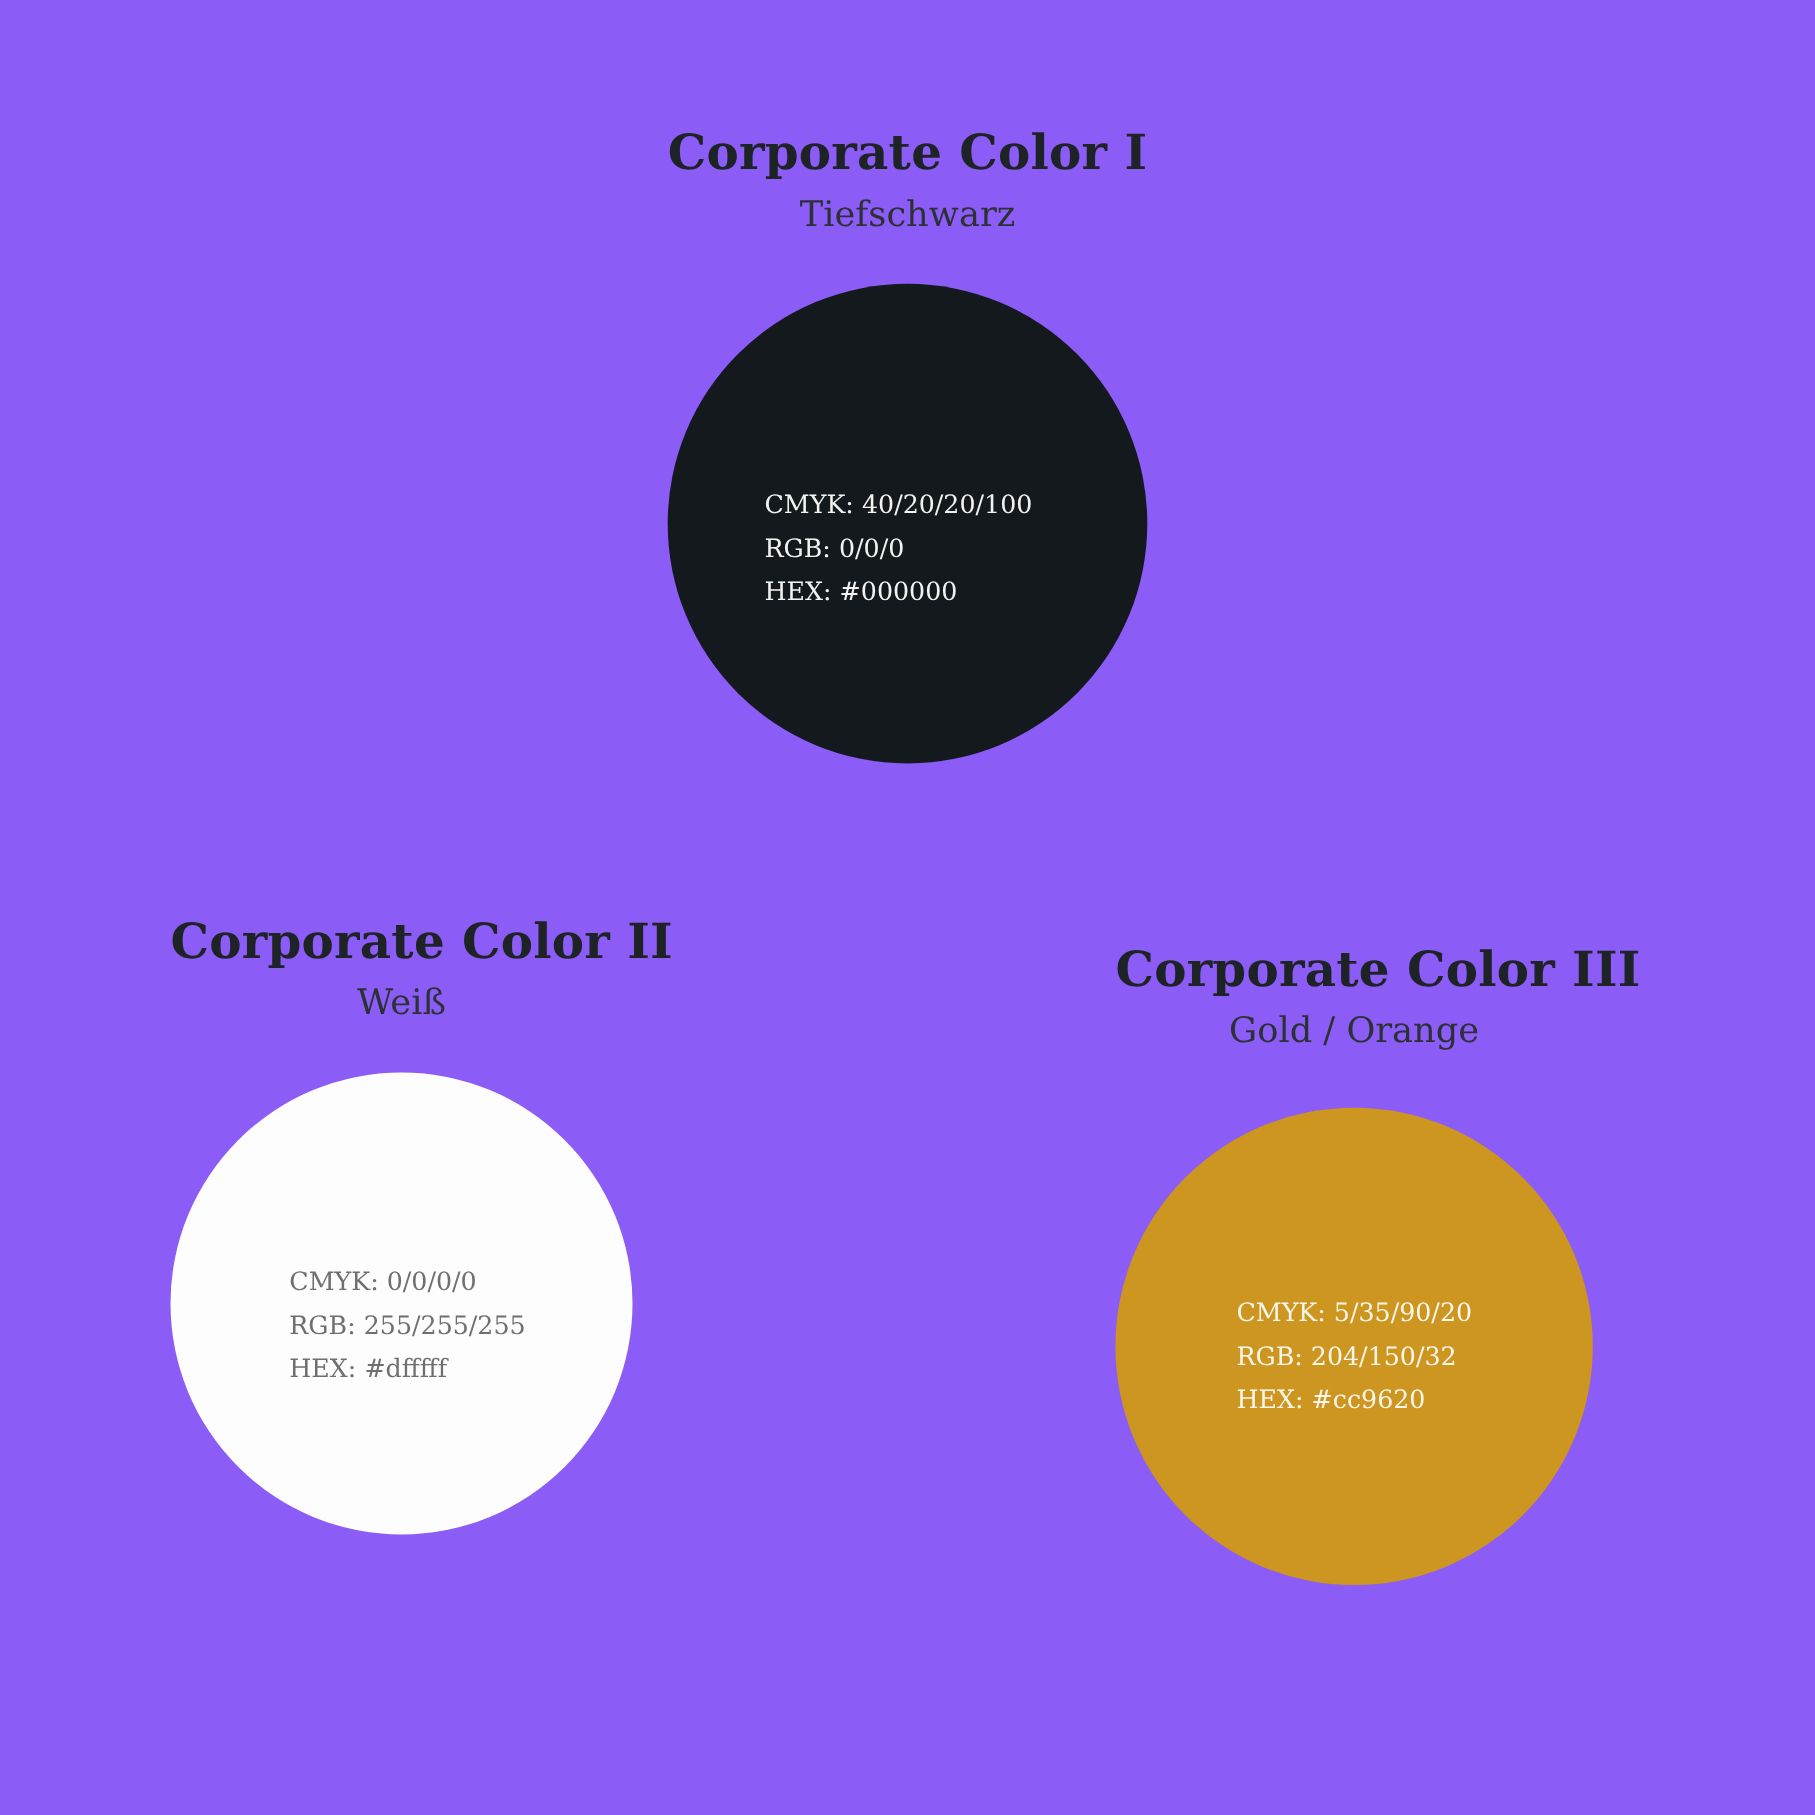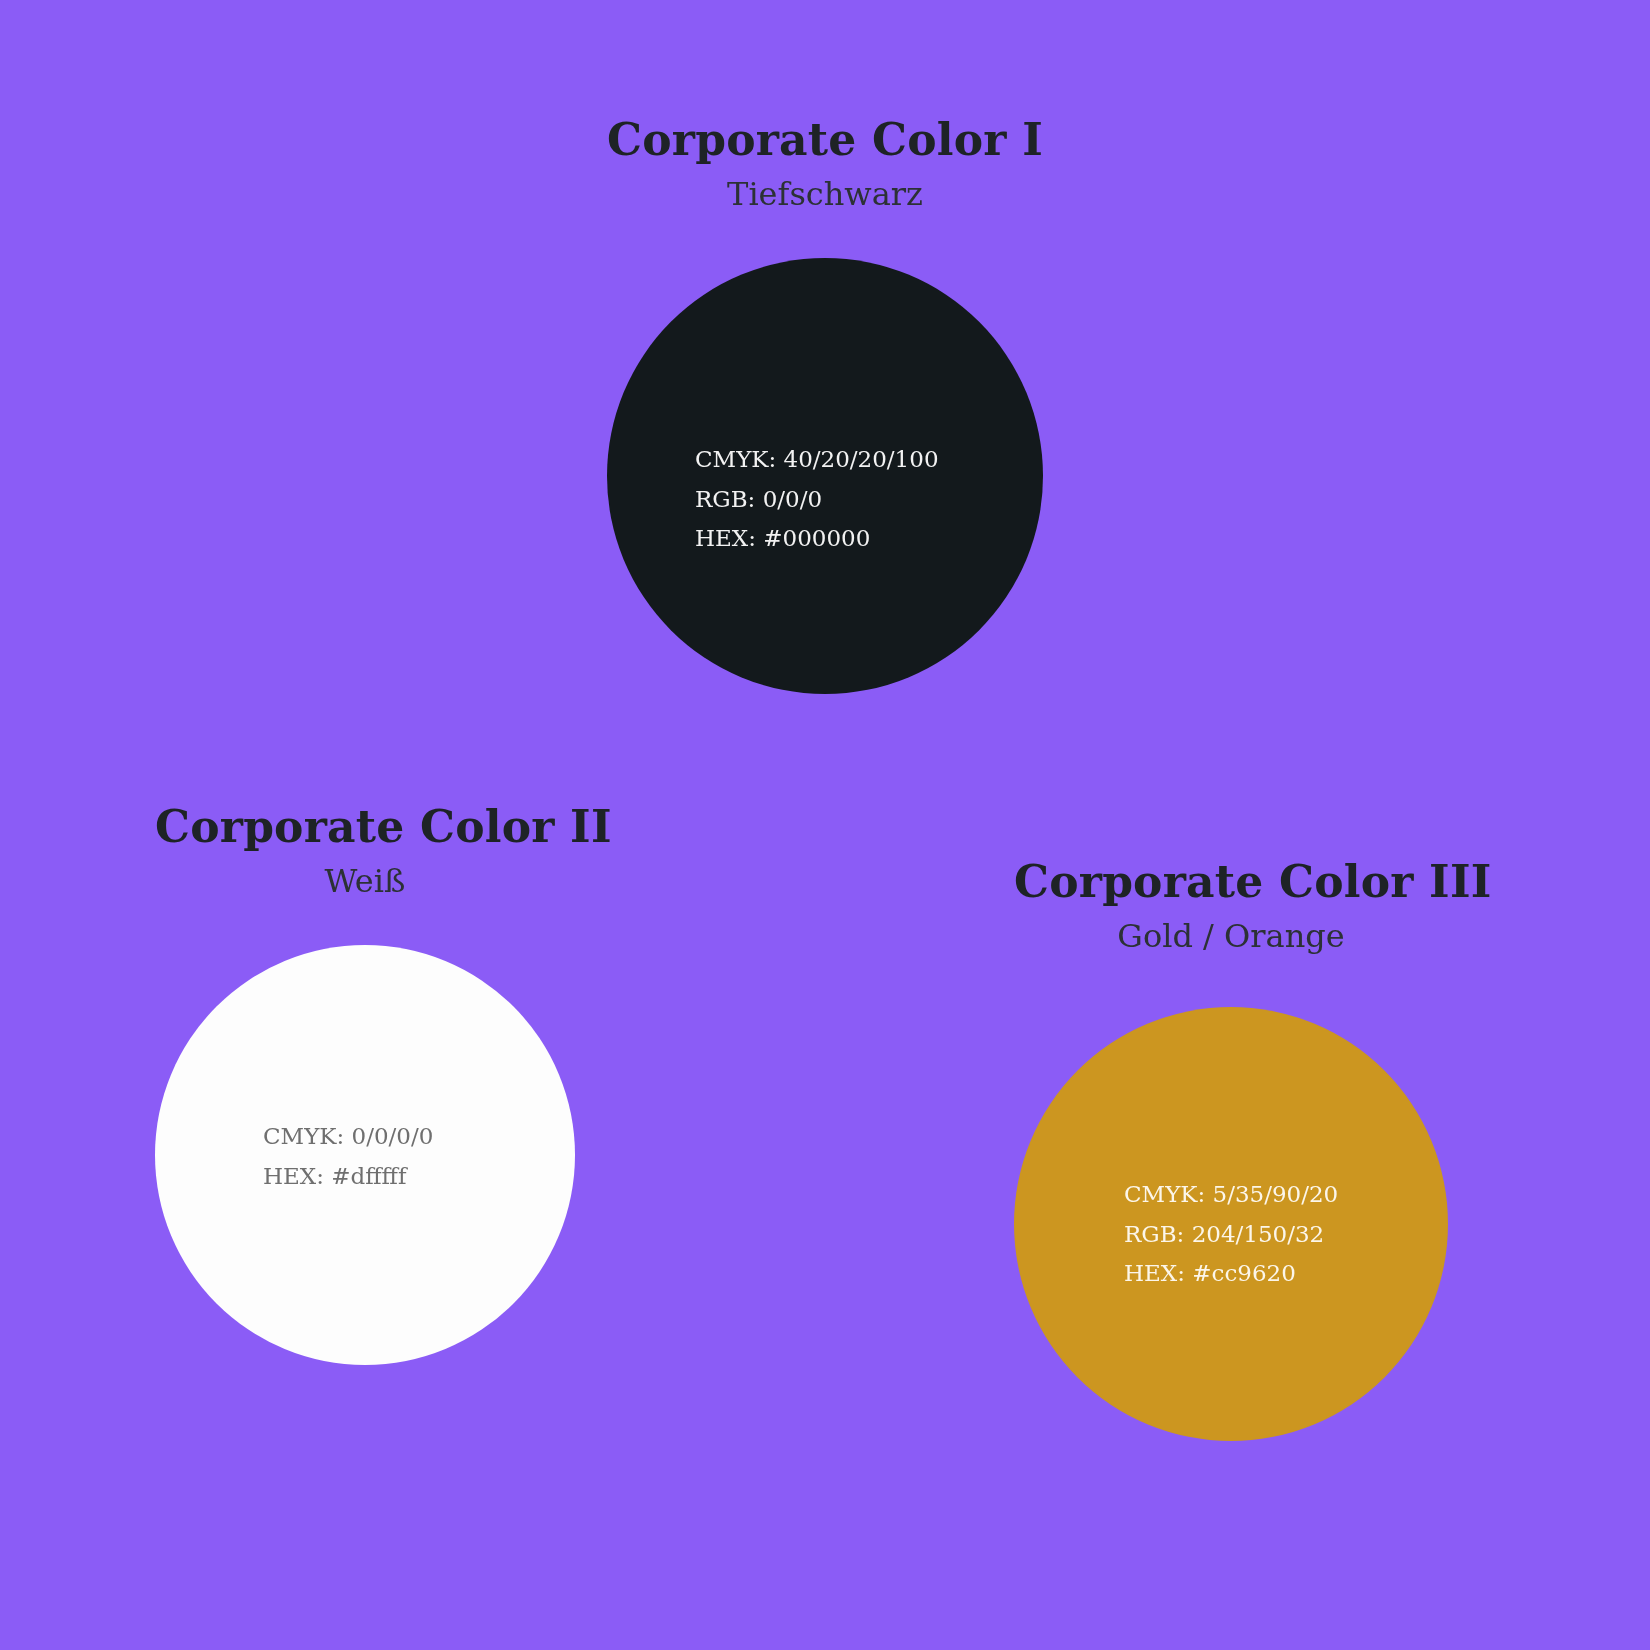--- a/index.html
+++ b/index.html
@@ -79,21 +79,21 @@
   }
   #swatch-black .spec {
     top: 182px;
     padding-left: 88px;
     color: #f2f2f2;
   }
 
   
   #swatch-white {
     left: 155px;
-    top: 805px;
+    top: 835px;
     width: 420px;
   }
   #swatch-white .circle {
     width: 420px;
     height: 420px;
     background: #fdfdfd;
     margin-top: 48px;
   }
   #swatch-white .spec {
     top: 172px;
@@ -140,20 +140,21 @@
   </div>
 
   <div class="swatch" id="swatch-white">
     <div class="swatch-heading">
       <div class="swatch-title" style="color: rgb(30, 35, 38);">Corporate Color II</div>
       <div class="swatch-subtitle">Weiß</div>
     </div>
     <div class="circle" style="background: rgb(253, 253, 253);">
       <div class="spec" style="color: rgb(111, 111, 111);">
         <span class="spec-line">CMYK: 0/0/0/0</span>
+        <span class="spec-line">RGB: 255/255/255</span>
         <span class="spec-line">HEX: #dfffff</span>
       </div>
     </div>
   </div>
 
   <div class="swatch" id="swatch-gold">
     <div class="swatch-heading">
       <div class="swatch-title" style="color: rgb(30, 35, 38);">Corporate Color III</div>
       <div class="swatch-subtitle">Gold / Orange</div>
     </div>

